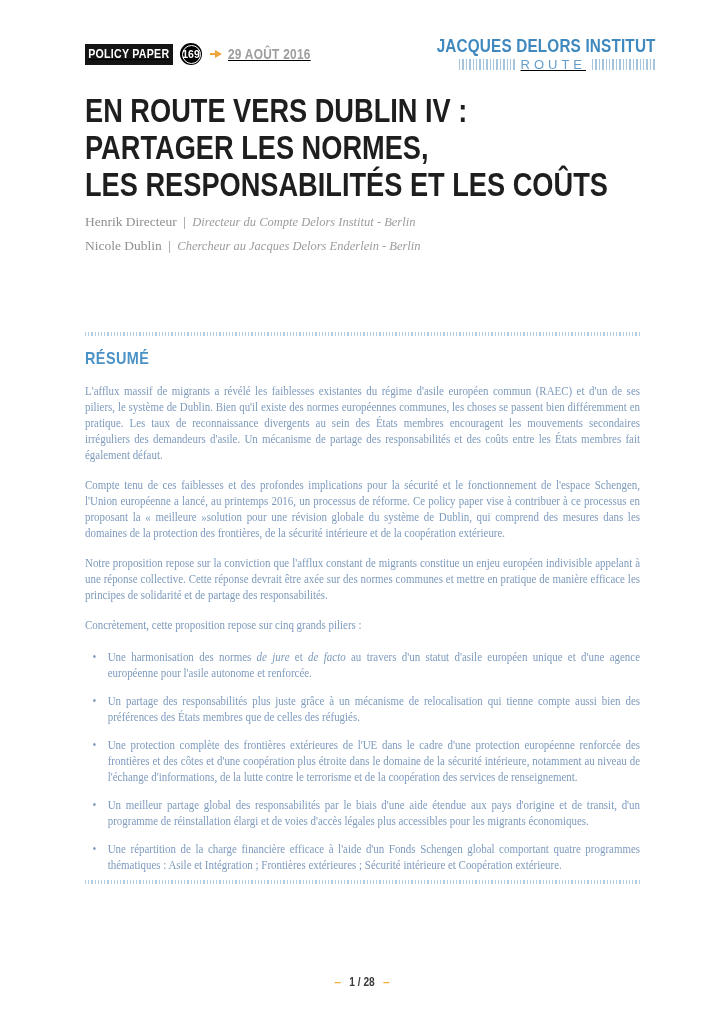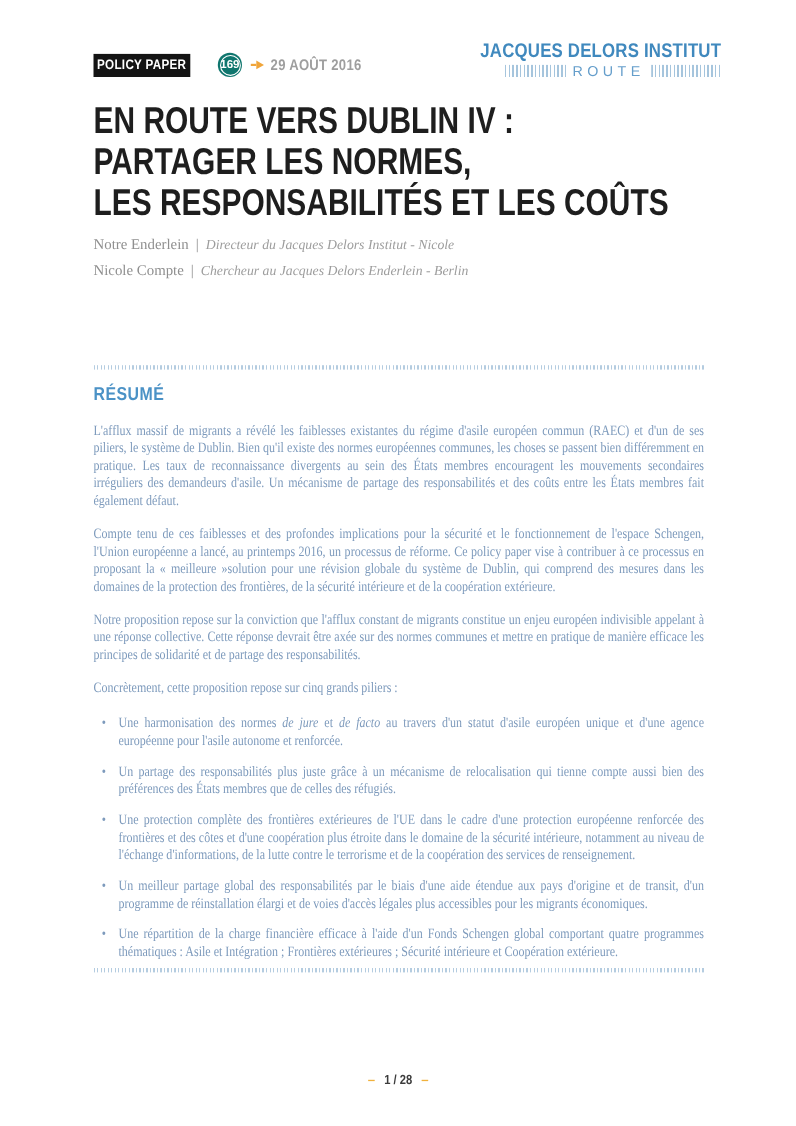--- a/index.html
+++ b/index.html
@@ -9,36 +9,36 @@
   .page {
     position: relative;
     width: 724px;
     height: 1024px;
     background: #ffffff;
     overflow: hidden;
   }
   .inner { padding: 38px 84px 0 85px; }
 
   
-  .header { display: flex; justify-content: space-between; align-items: flex-end; }
+  .header { display: flex; justify-content: space-between; align-items: center; text-decoration: underline; }
   .header-left { display: flex; align-items: center; height: 22px; }
   .pp-badge {
     background: #141414; color: #ffffff;
     width: 88px; height: 21px;
     display: flex; align-items: center; justify-content: center;
     font-family: "Liberation Sans", sans-serif; font-weight: bold;
   }
   .pp-badge > span {
     display: inline-block; white-space: nowrap; font-size: 12.5px;
     transform: scaleX(0.85); letter-spacing: 0.3px;
   }
   .issue-circle {
-    margin-left: 25px;
+    margin-left: 7px;
     width: 22px; height: 22px; border-radius: 50%;
-    background: #0f766e; color: #ffffff; position: relative;
+    background: #000000; color: #ffffff; position: relative;
     display: flex; align-items: center; justify-content: center;
     font-family: "Liberation Sans", sans-serif; font-weight: bold; font-size: 10.5px;
   }
   .issue-circle::after {
     content: ""; position: absolute; inset: 1.5px;
     border: 1px solid #ffffff; border-radius: 50%;
   }
   .arrow { margin-left: 8px; display: inline-flex; align-items: center; }
   .arrow-tail { width: 5px; height: 2px; background: #f0a53a; }
   .arrow-head { width: 0; height: 0; border-top: 4.5px solid transparent;
@@ -156,26 +156,26 @@
     </div>
 
     <h1 class="title">
       <span class="tline">EN ROUTE VERS DUBLIN IV :</span>
       <span class="tline">PARTAGER LES NORMES,</span>
       <span class="tline">LES RESPONSABILITÉS ET LES COÛTS</span>
     </h1>
 
     <div class="authors">
       <div class="author-row">
-        <span class="author-name">Notre Enderlein</span>
+        <span class="author-name">Henrik Directeur</span>
         <span class="author-sep">|</span>
-        <span class="author-role">Directeur du Jacques Delors Institut - Nicole</span>
+        <span class="author-role">Directeur du Compte Delors Institut - Berlin</span>
       </div>
       <div class="author-row">
-        <span class="author-name">Nicole Compte</span>
+        <span class="author-name">Nicole Dublin</span>
         <span class="author-sep">|</span>
         <span class="author-role">Chercheur au Jacques Delors Enderlein - Berlin</span>
       </div>
     </div>
 
     <div class="rule rule-top"></div>
 
     <h2 class="resume-heading">RÉSUMÉ</h2>
 
     <div class="squeeze">

